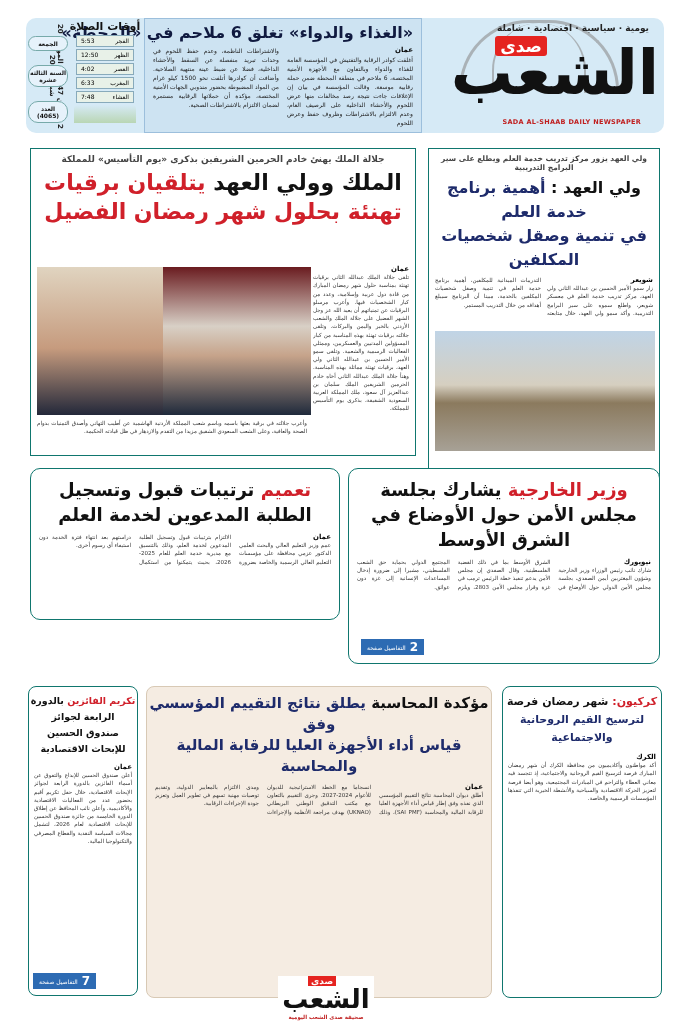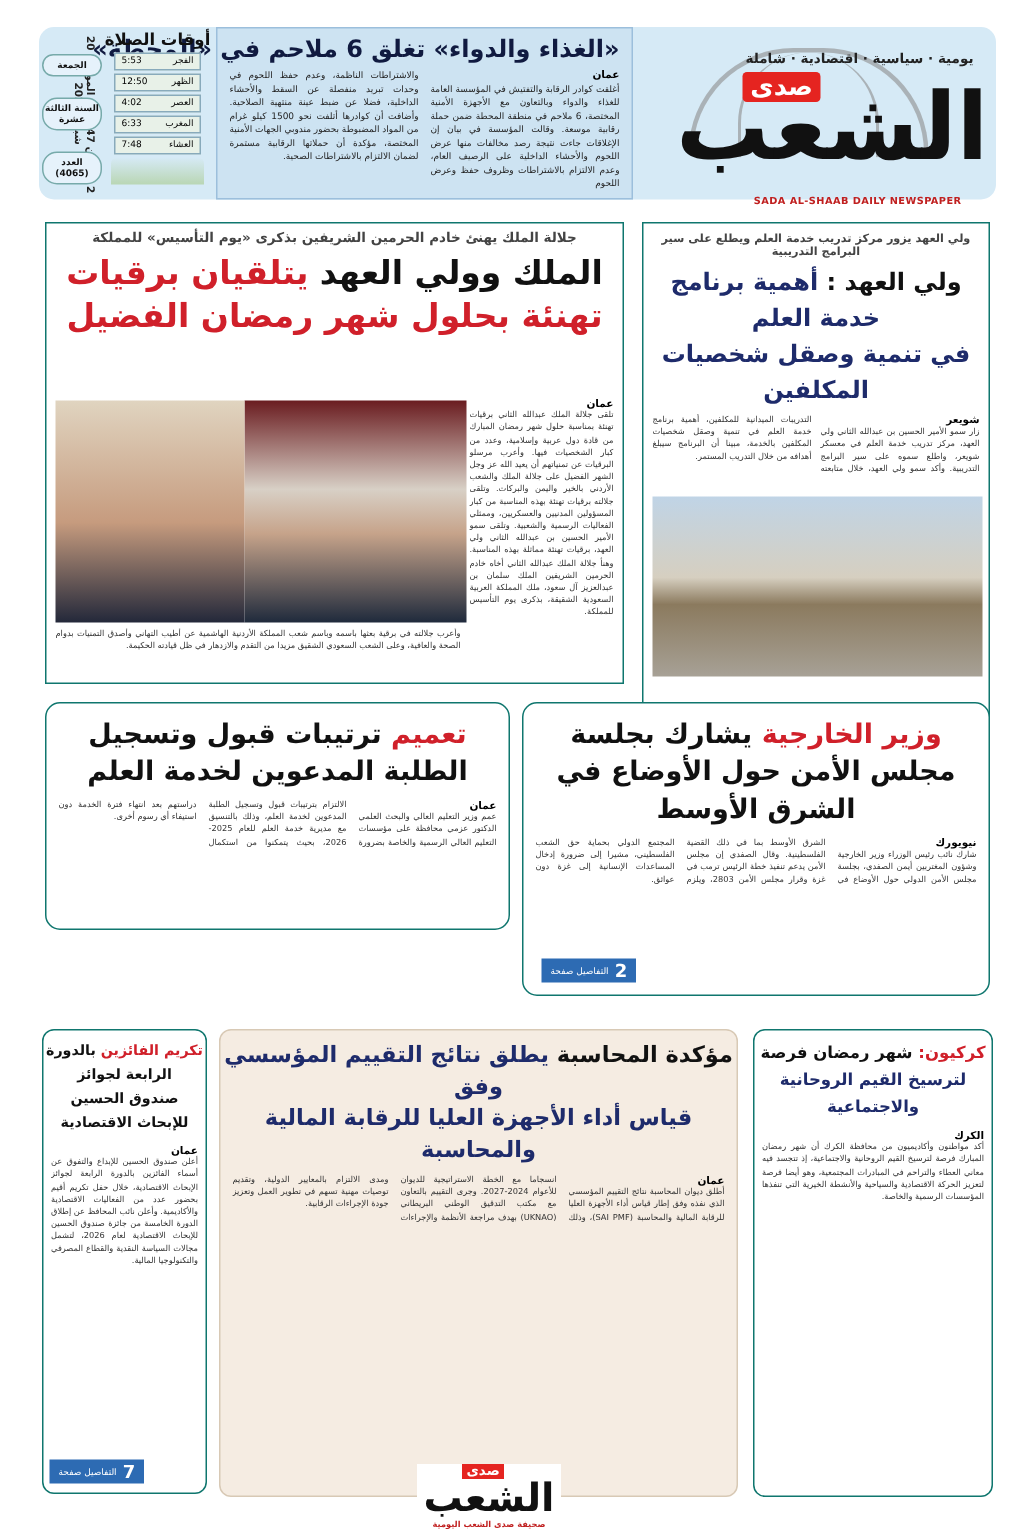--- a/index.html
+++ b/index.html
@@ -34,21 +34,21 @@
 .photo{background:#c9b9a8;position:absolute}
 .footer-box{display:inline-flex;align-items:center;gap:4px;background:#2d6bb3;color:#fff;font-size:6px;padding:1px 6px;direction:rtl}
 .footer-box b{font-size:12px}
 .btm{background:#f5ece2;border:1px solid #d8c9b5;border-radius:8px}
 </style>
 </head>
 <body>
 
 <div class="abs masthead"></div>
 
-<div class="abs logo-box" style="right:30px;top:32px">
+<div class="abs logo-box" style="right:30px;top:20px">
   <div class="globe"></div>
   <div class="logo-tag">يومية · سياسية · اقتصادية · شاملة</div>
   <div class="logo-sada">صدى</div>
   <div class="logo-main">الشعب</div>
   <div class="logo-en">SADA AL-SHAAB DAILY NEWSPAPER</div>
 </div>
 
 <div class="abs flash">
   <div class="flash-title">«الغذاء والدواء» تغلق 6 ملاحم في «المحطة»</div>
   <div class="flash-cols">

